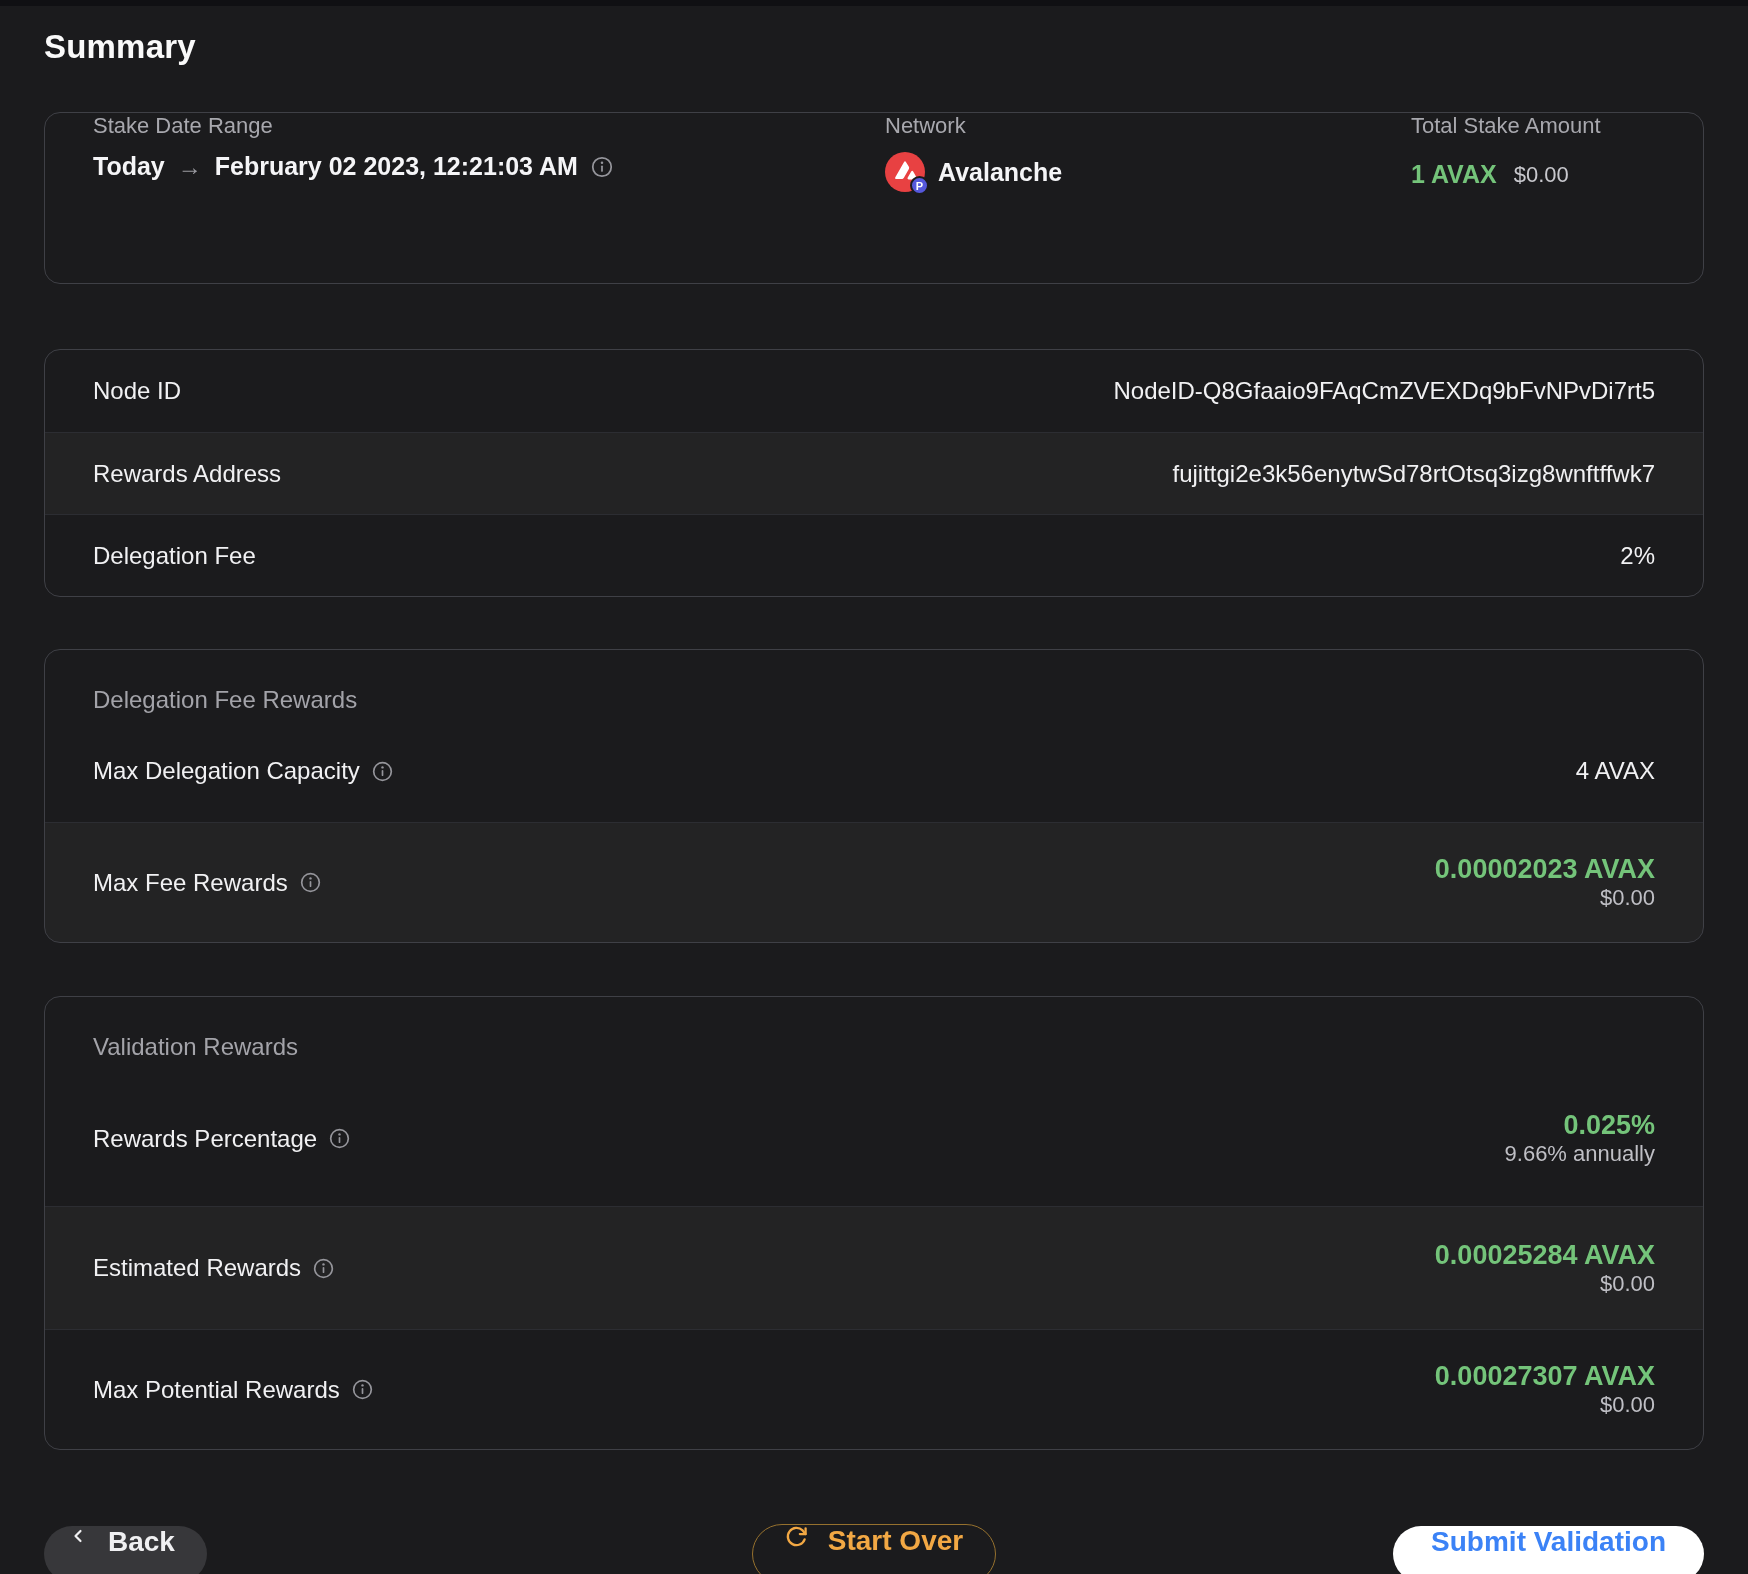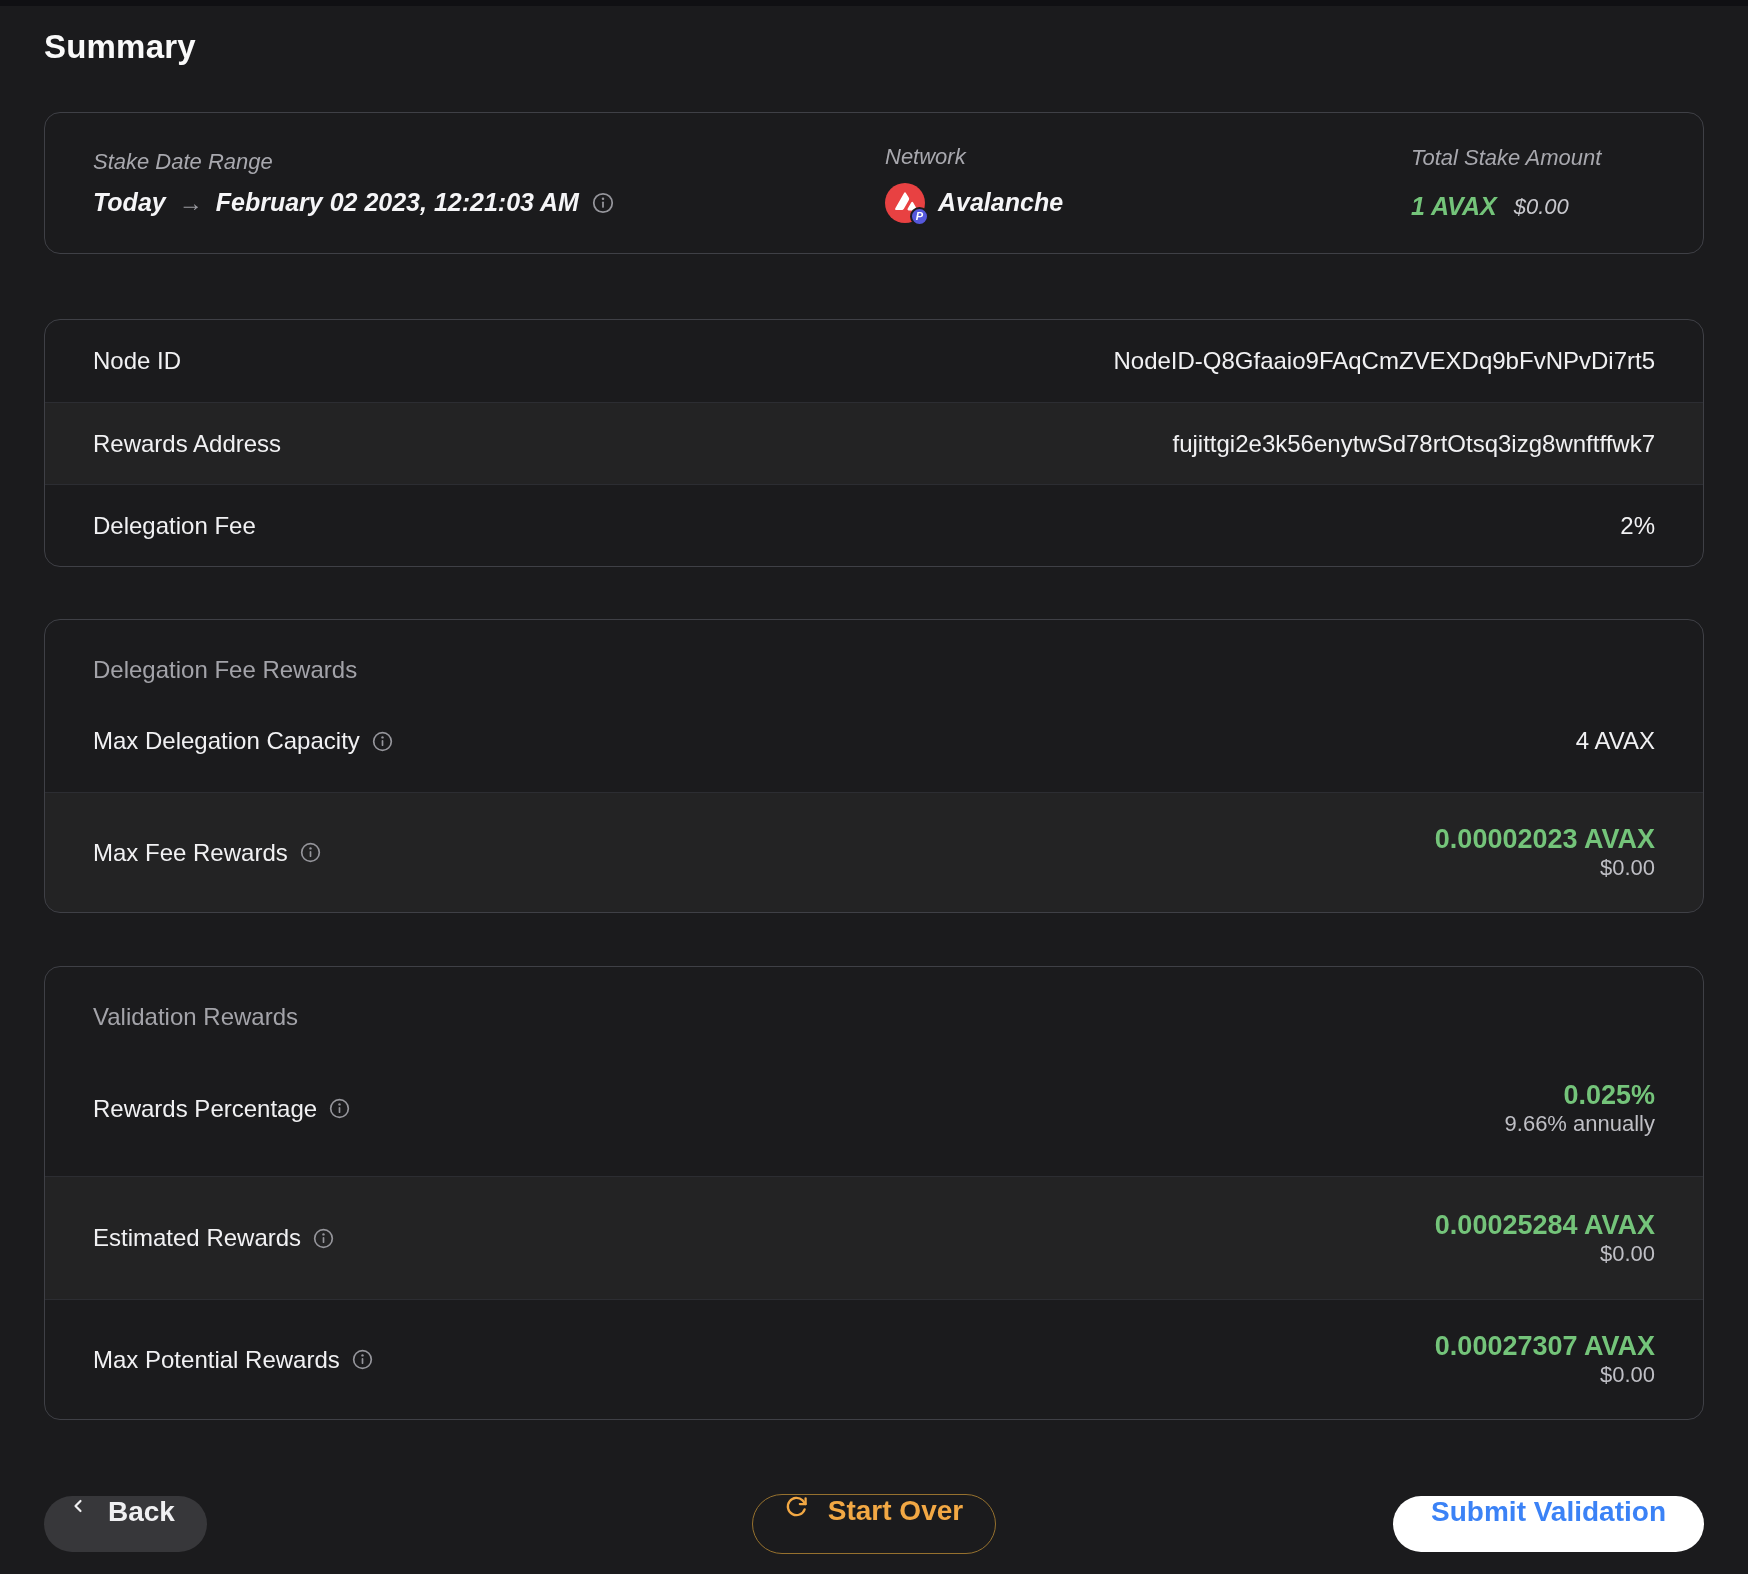--- a/index.html
+++ b/index.html
@@ -17,21 +17,21 @@
   h1.page-title { margin-top:22px; font-size:33px; font-weight:700; letter-spacing:.2px; color:#fafafa; }
 
   .card {
     border:1px solid #3f4046;
     border-radius:16px;
     overflow:hidden;
     background:#1b1b1d;
   }
 
   
-  .overview-card { margin-top:46px; height:142px; display:flex; align-items:center; padding:0 48px;font-style:italic; }
+  .overview-card { margin-top:46px; height:172px; display:flex; align-items:flex-start; padding:0 48px; }
   .ov-col { display:flex; flex-direction:column; gap:13px; }
   .ov-col.c1 { width:792px; }
   .ov-col.c2 { width:526px; }
   .ov-col.c3 { flex:1;gap:21px; }
   .ov-label { font-size:22px; color:#a8a8ae; font-weight:400; }
   .ov-value { display:flex; align-items:center; gap:13px; font-size:25px; font-weight:700; color:#f5f5f7; }
   .arrow { color:#9a9aa0; font-weight:400; font-size:24px; }
   .usd-inline { color:#c8c8cd; font-weight:400; font-size:22px; margin-left:4px; }
   .green { color:#74c47a; }
 

